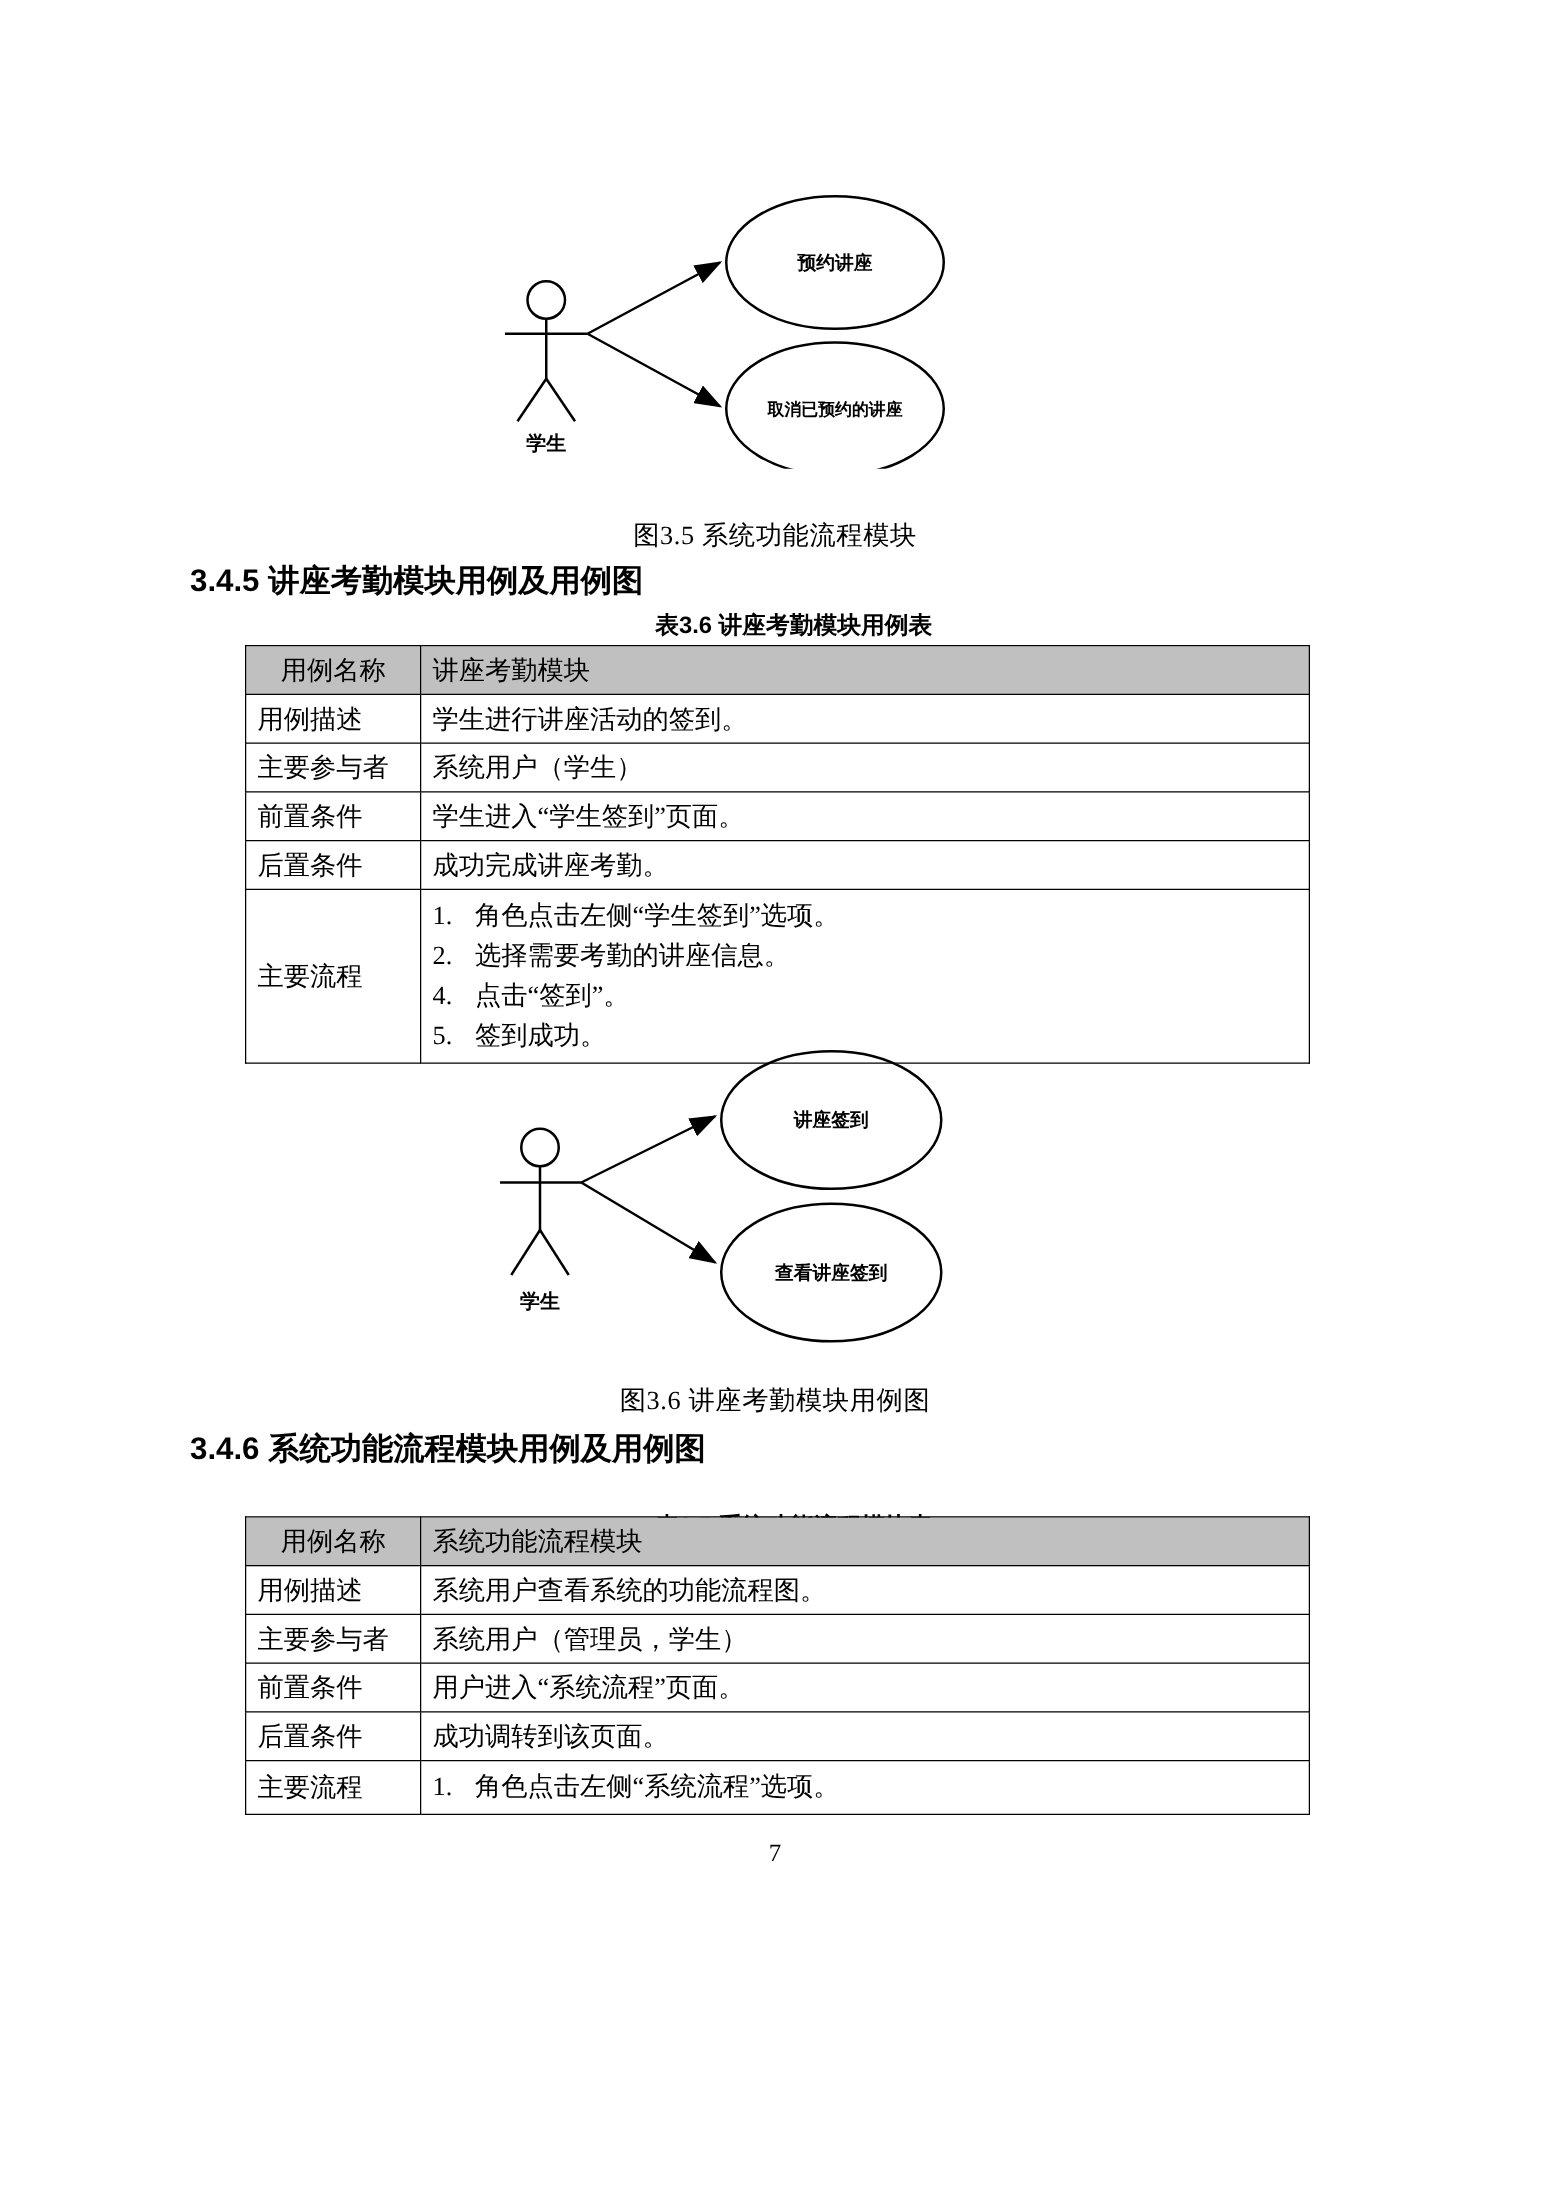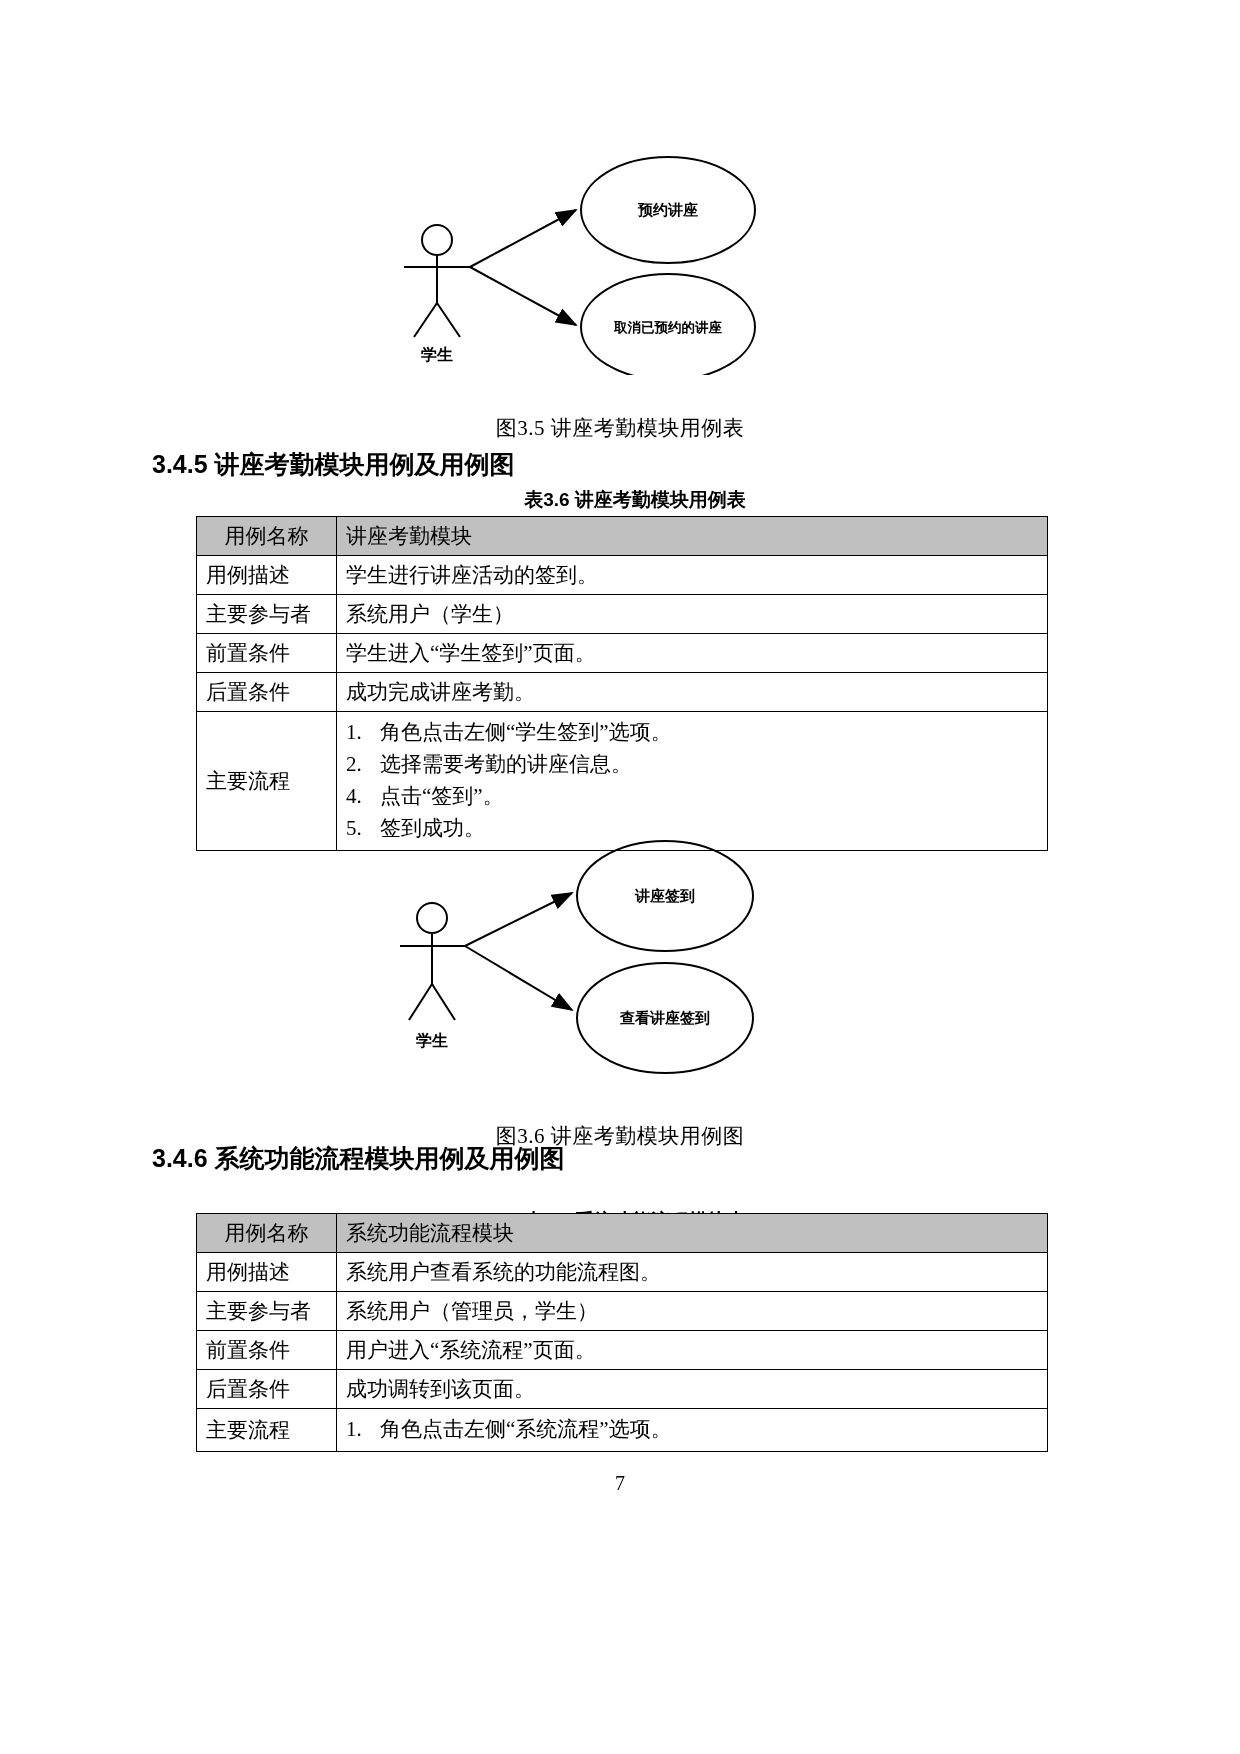--- a/index.html
+++ b/index.html
@@ -171,21 +171,21 @@
         <text class="ell-text" x="288" y="70" text-anchor="middle">预约讲座</text>
       </g>
 
       <g>
         <ellipse cx="288" cy="182" rx="87" ry="53" fill="none" stroke="#000" stroke-width="2"></ellipse>
         <text class="ell-text-sm" x="288" y="187" text-anchor="middle">取消已预约的讲座</text>
       </g>
     </svg>
   </div>
 
-  <div class="fig-caption" style="top:414px;">图3.5  讲座考勤模块用例表</div>
+  <div class="fig-caption" style="top:414px;">图3.5  系统功能流程模块</div>
 
   <div class="section-heading" style="top:448px;">3.4.5  讲座考勤模块用例及用例图</div>
 
   <div class="table-caption" style="top:487px;">
     <span class="tc-inner">表3.6 讲座考勤模块用例表</span>
   </div>
 
   <table class="uc-table" style="top:516px;">
     <colgroup>
         <col class="col-label">
@@ -251,21 +251,21 @@
         <text class="ell-text" x="285" y="63" text-anchor="middle">讲座签到</text>
       </g>
 
       <g>
         <ellipse cx="285" cy="180" rx="88" ry="55" fill="none" stroke="#000" stroke-width="2"></ellipse>
         <text class="ell-text" x="285" y="185" text-anchor="middle">查看讲座签到</text>
       </g>
     </svg>
   </div>
 
-  <div class="fig-caption" style="top:1106px;margin-top:16px;">图3.6  讲座考勤模块用例图</div>
+  <div class="fig-caption" style="top:1106px;">图3.6  讲座考勤模块用例图</div>
 
   <div class="section-heading" style="top:1142px;">3.4.6  系统功能流程模块用例及用例图</div>
 
   <div class="table-caption" style="top:1184px;margin-top:24px;">
     <span class="tc-inner">表3.7 系统功能流程模块表</span>
   </div>
 
   <table class="uc-table" style="top:1213px;">
     <colgroup>
         <col class="col-label">

